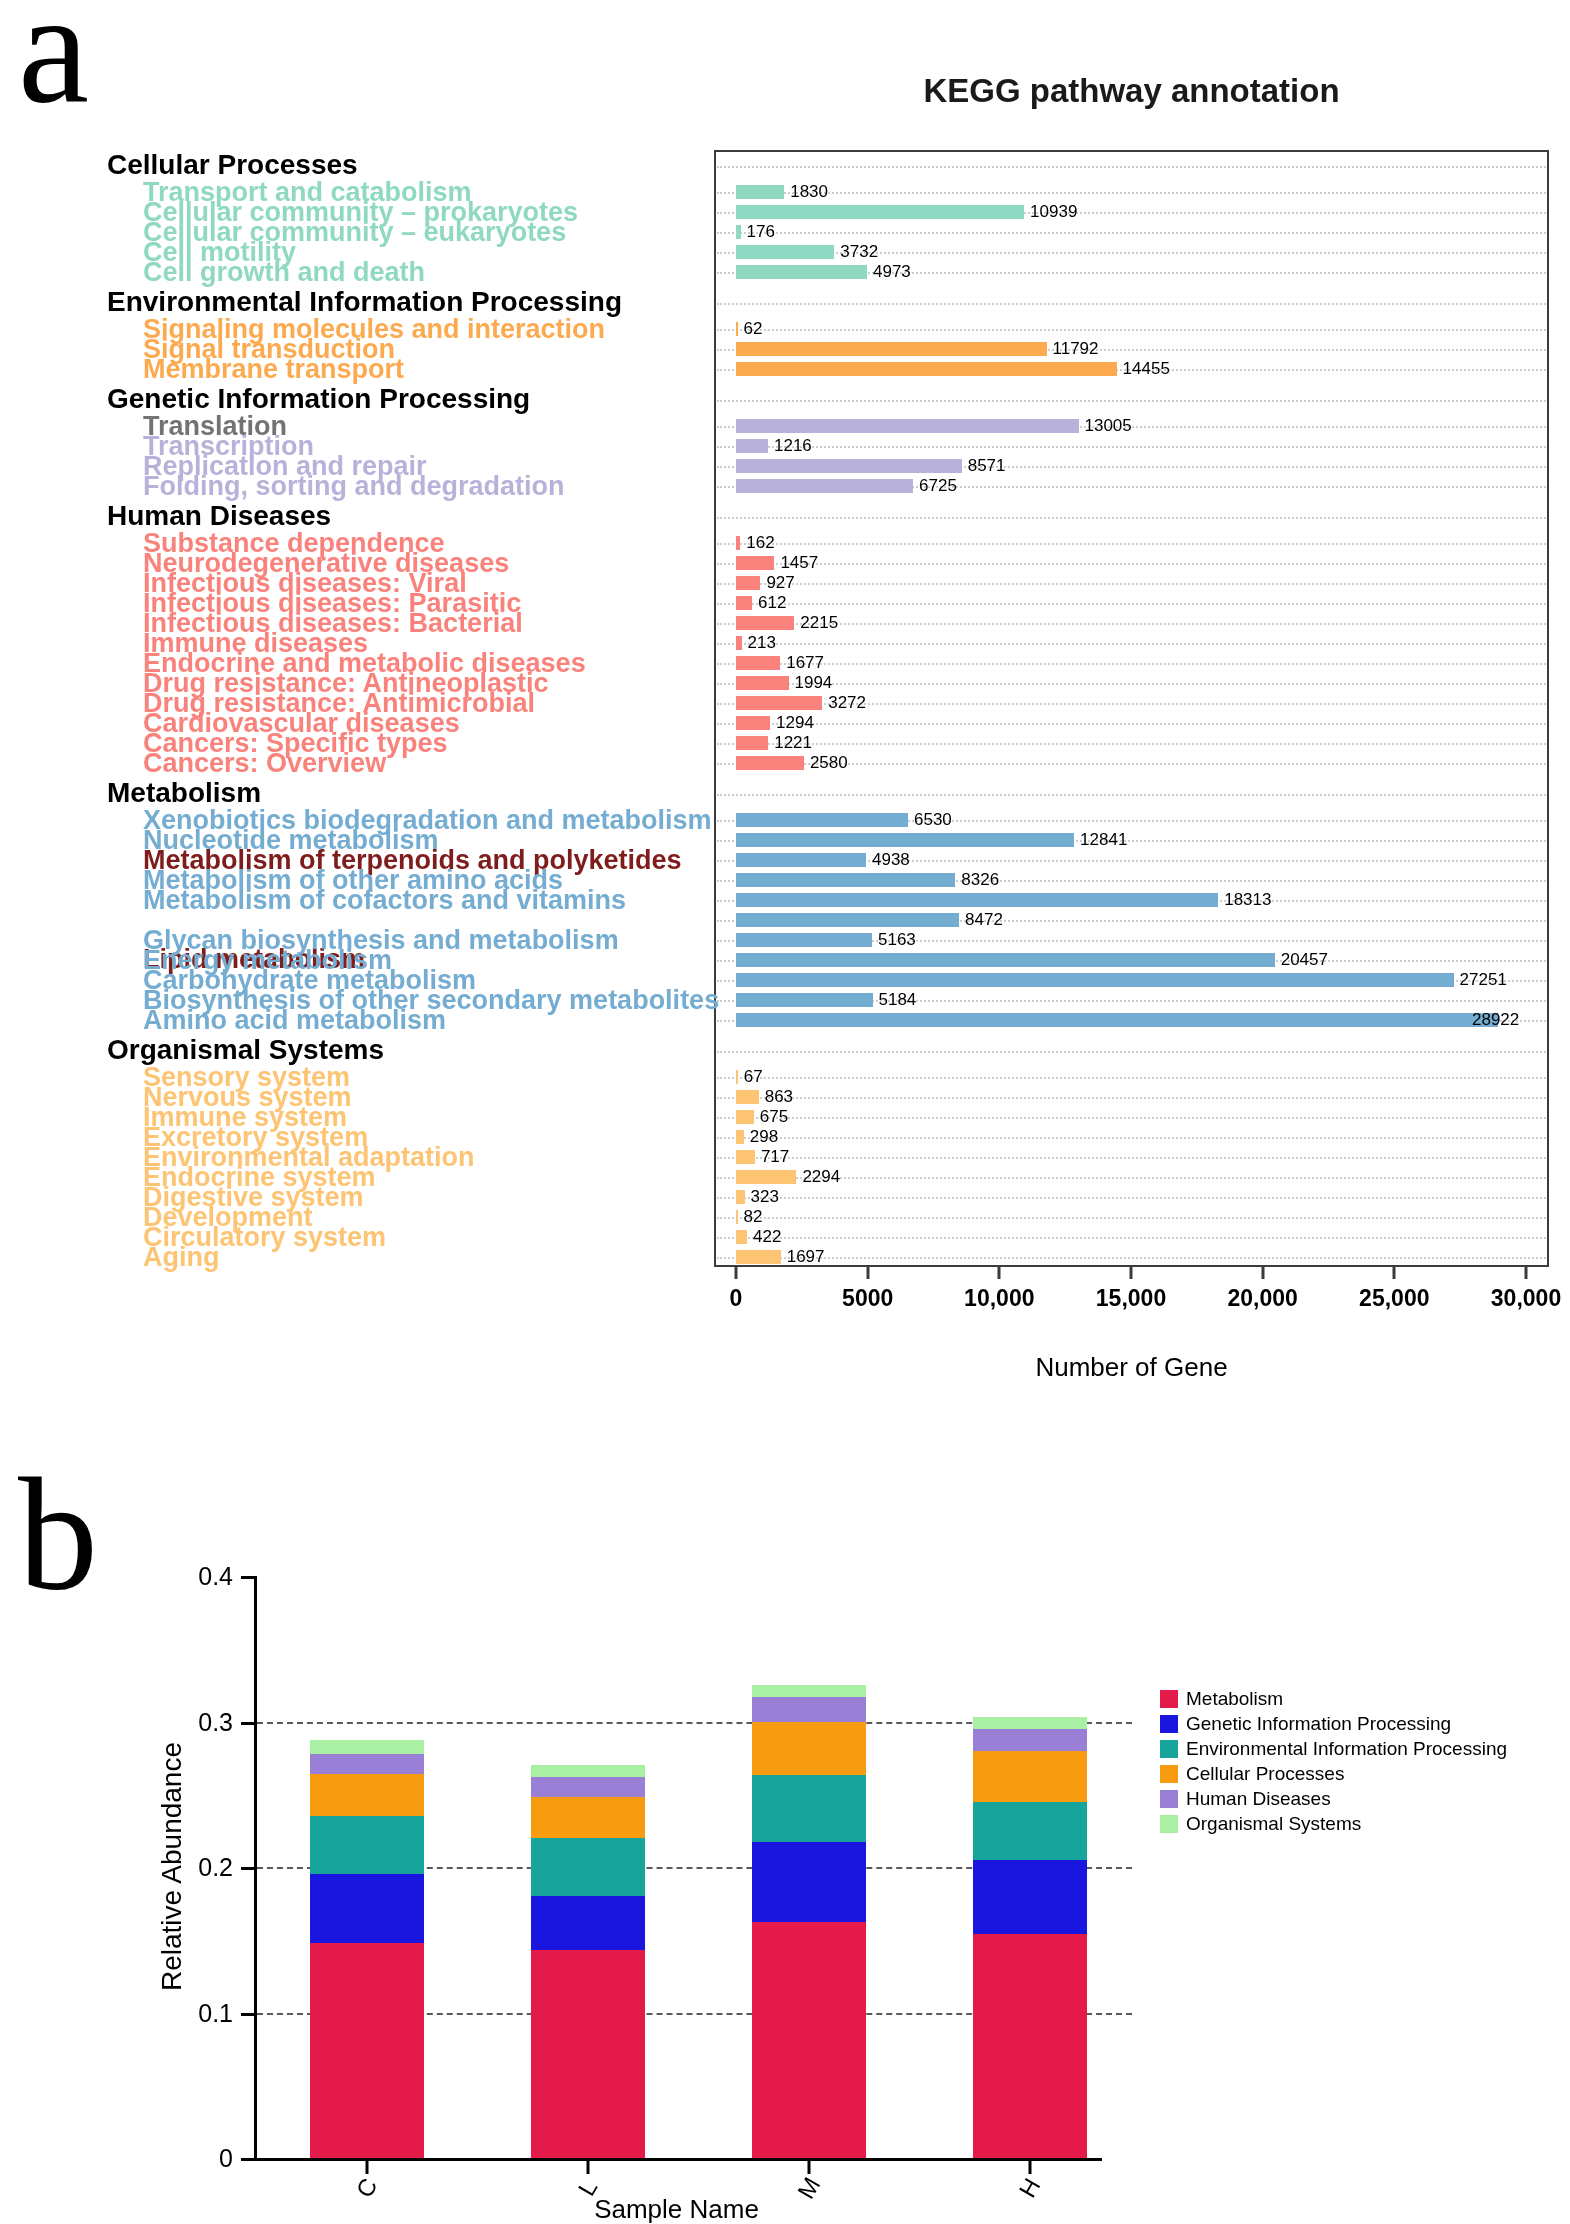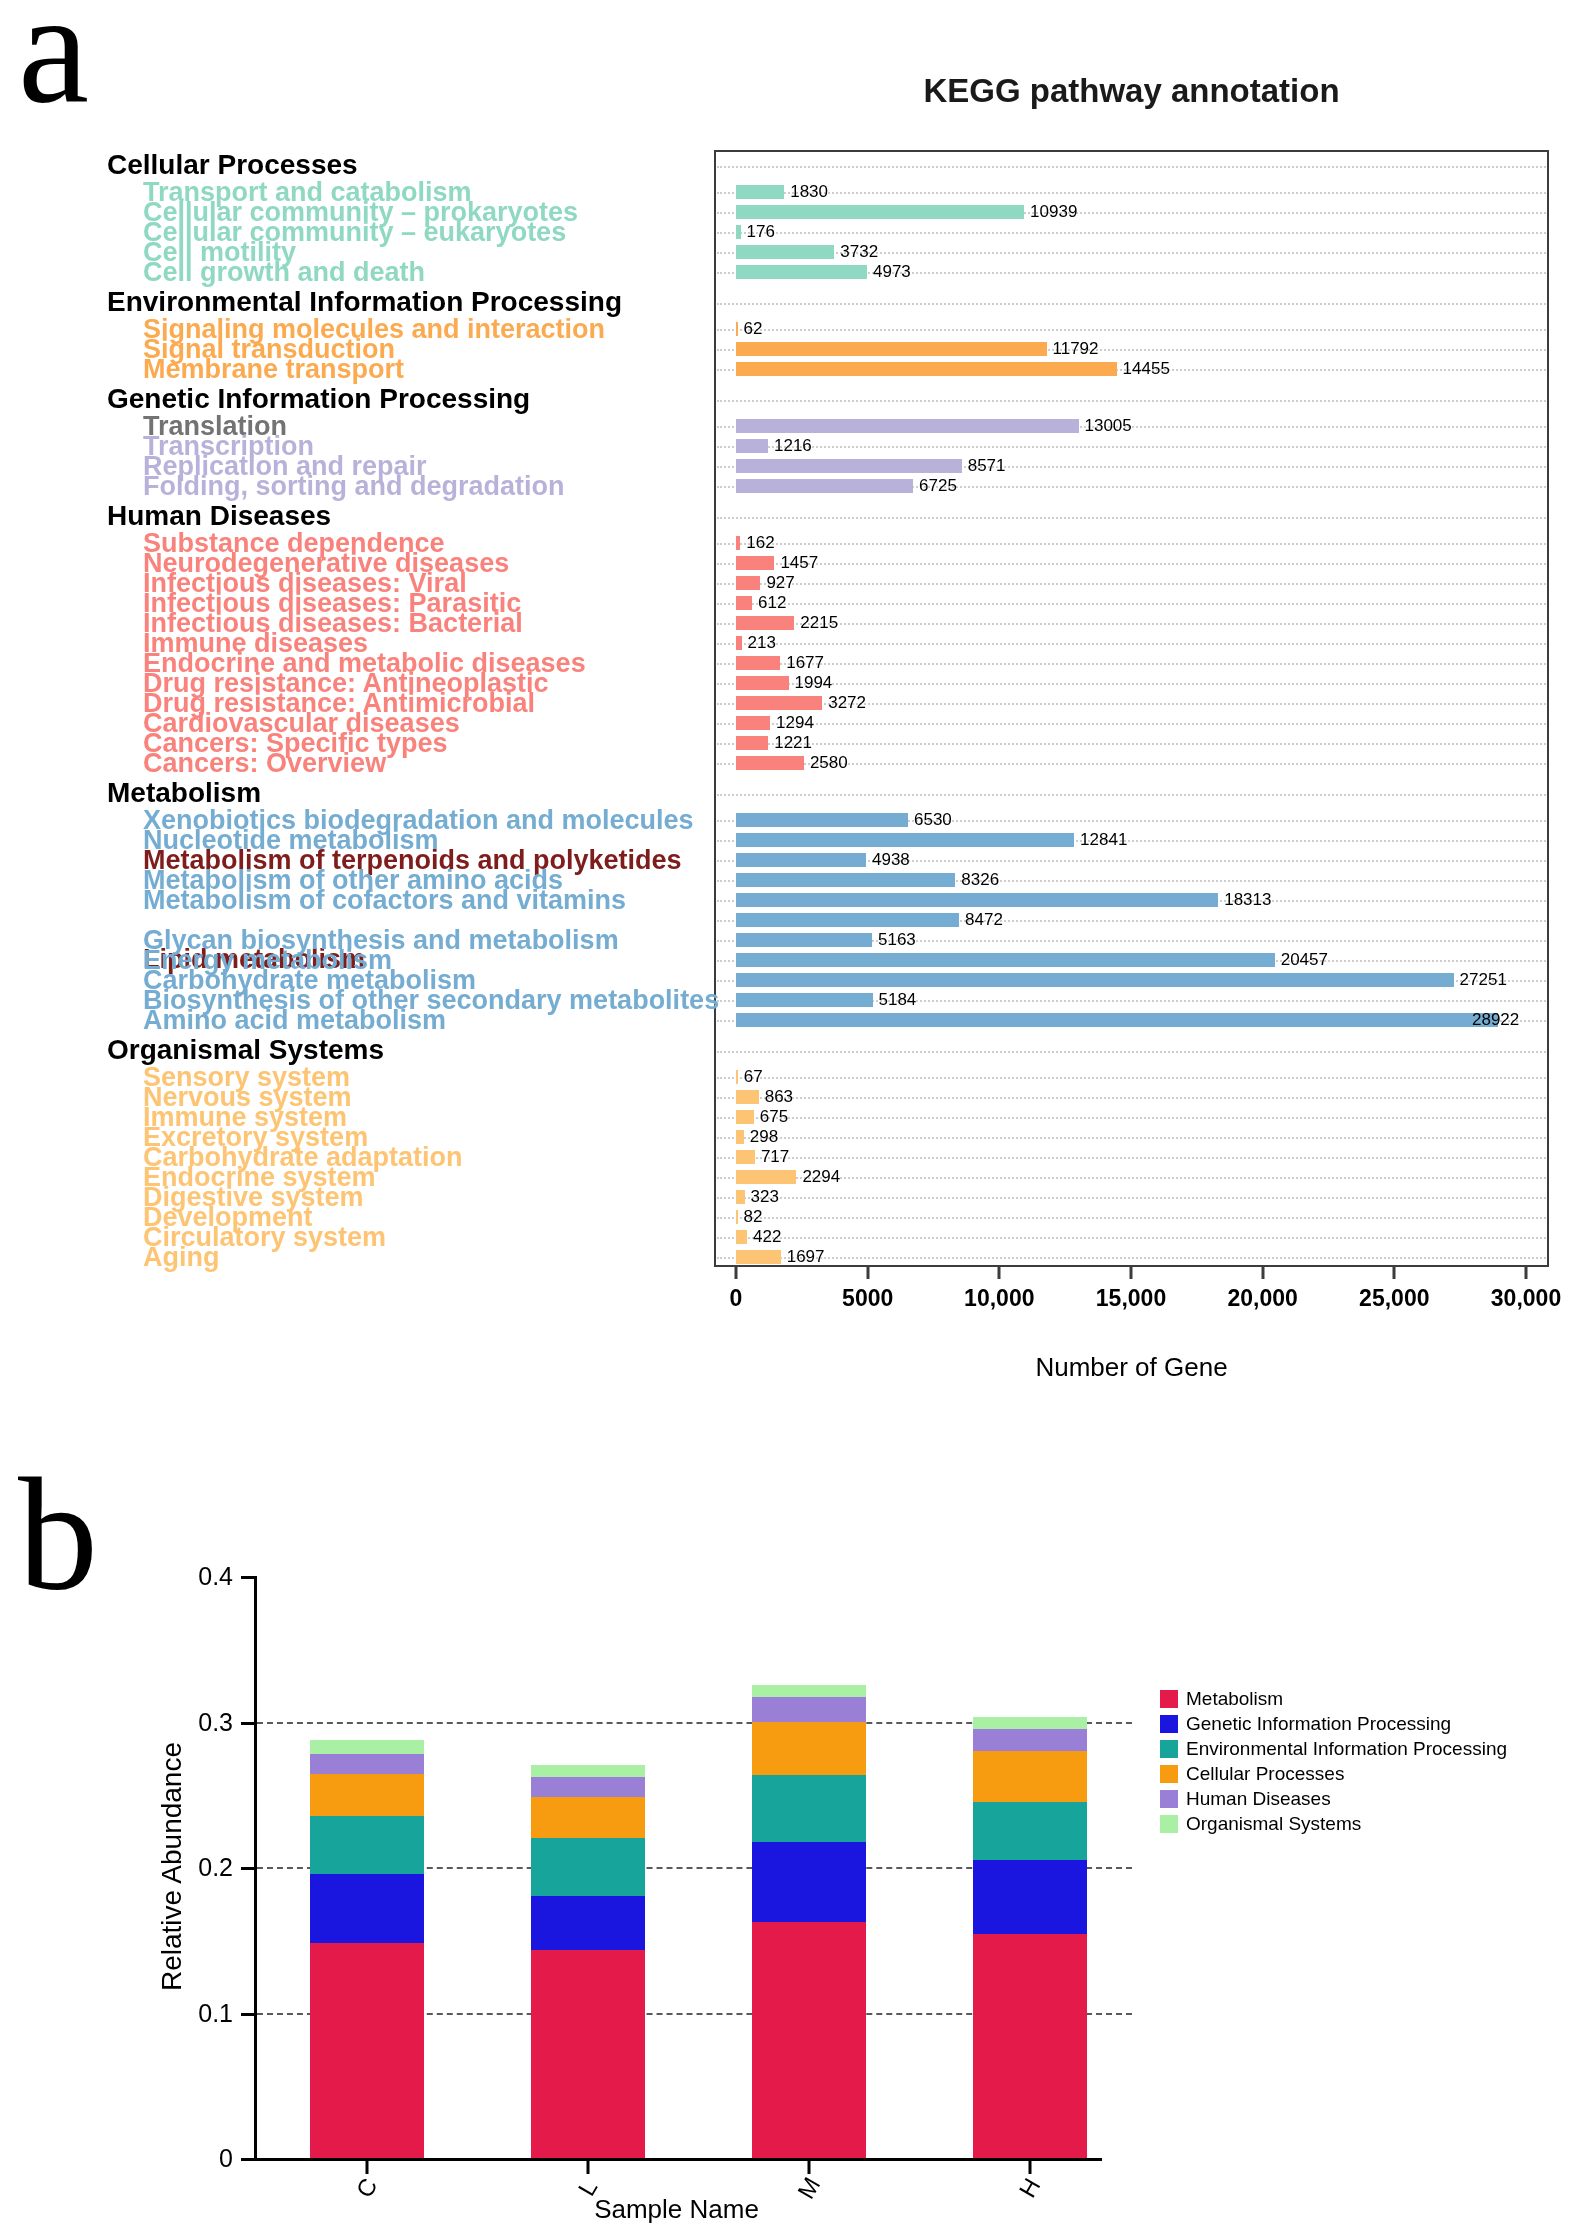--- a/index.html
+++ b/index.html
@@ -305,21 +305,21 @@
             <div class="kegg-value" style="left: 95.9px;">2580</div>
           </div>
         </div>
         <div class="kegg-header-row gap">
           <div class="kegg-header-label">Metabolism</div>
           <div class="kegg-bar-cell">
             <div class="kegg-leader"></div>
           </div>
         </div>
         <div class="kegg-row">
-          <div class="kegg-item-label" style="color: rgb(117, 173, 210);">Xenobiotics biodegradation and molecules</div>
+          <div class="kegg-item-label" style="color: rgb(117, 173, 210);">Xenobiotics biodegradation and metabolism</div>
           <div class="kegg-bar-cell">
             <div class="kegg-leader"></div>
             <div class="kegg-bar" style="width: 172px; background: rgb(117, 173, 210);"></div>
             <div class="kegg-value" style="left: 200px;">6530</div>
           </div>
         </div>
         <div class="kegg-row">
           <div class="kegg-item-label" style="color: rgb(117, 173, 210);">Nucleotide metabolism</div>
           <div class="kegg-bar-cell">
             <div class="kegg-leader"></div>
@@ -431,21 +431,21 @@
         </div>
         <div class="kegg-row">
           <div class="kegg-item-label" style="color: rgb(253, 196, 115);">Excretory system</div>
           <div class="kegg-bar-cell">
             <div class="kegg-leader"></div>
             <div class="kegg-bar" style="width: 7.8px; background: rgb(253, 196, 115);"></div>
             <div class="kegg-value" style="left: 35.8px;">298</div>
           </div>
         </div>
         <div class="kegg-row">
-          <div class="kegg-item-label" style="color: rgb(253, 196, 115);">Carbohydrate adaptation</div>
+          <div class="kegg-item-label" style="color: rgb(253, 196, 115);">Environmental adaptation</div>
           <div class="kegg-bar-cell">
             <div class="kegg-leader"></div>
             <div class="kegg-bar" style="width: 18.9px; background: rgb(253, 196, 115);"></div>
             <div class="kegg-value" style="left: 46.9px;">717</div>
           </div>
         </div>
         <div class="kegg-row">
           <div class="kegg-item-label" style="color: rgb(253, 196, 115);">Endocrine system</div>
           <div class="kegg-bar-cell">
             <div class="kegg-leader"></div>

